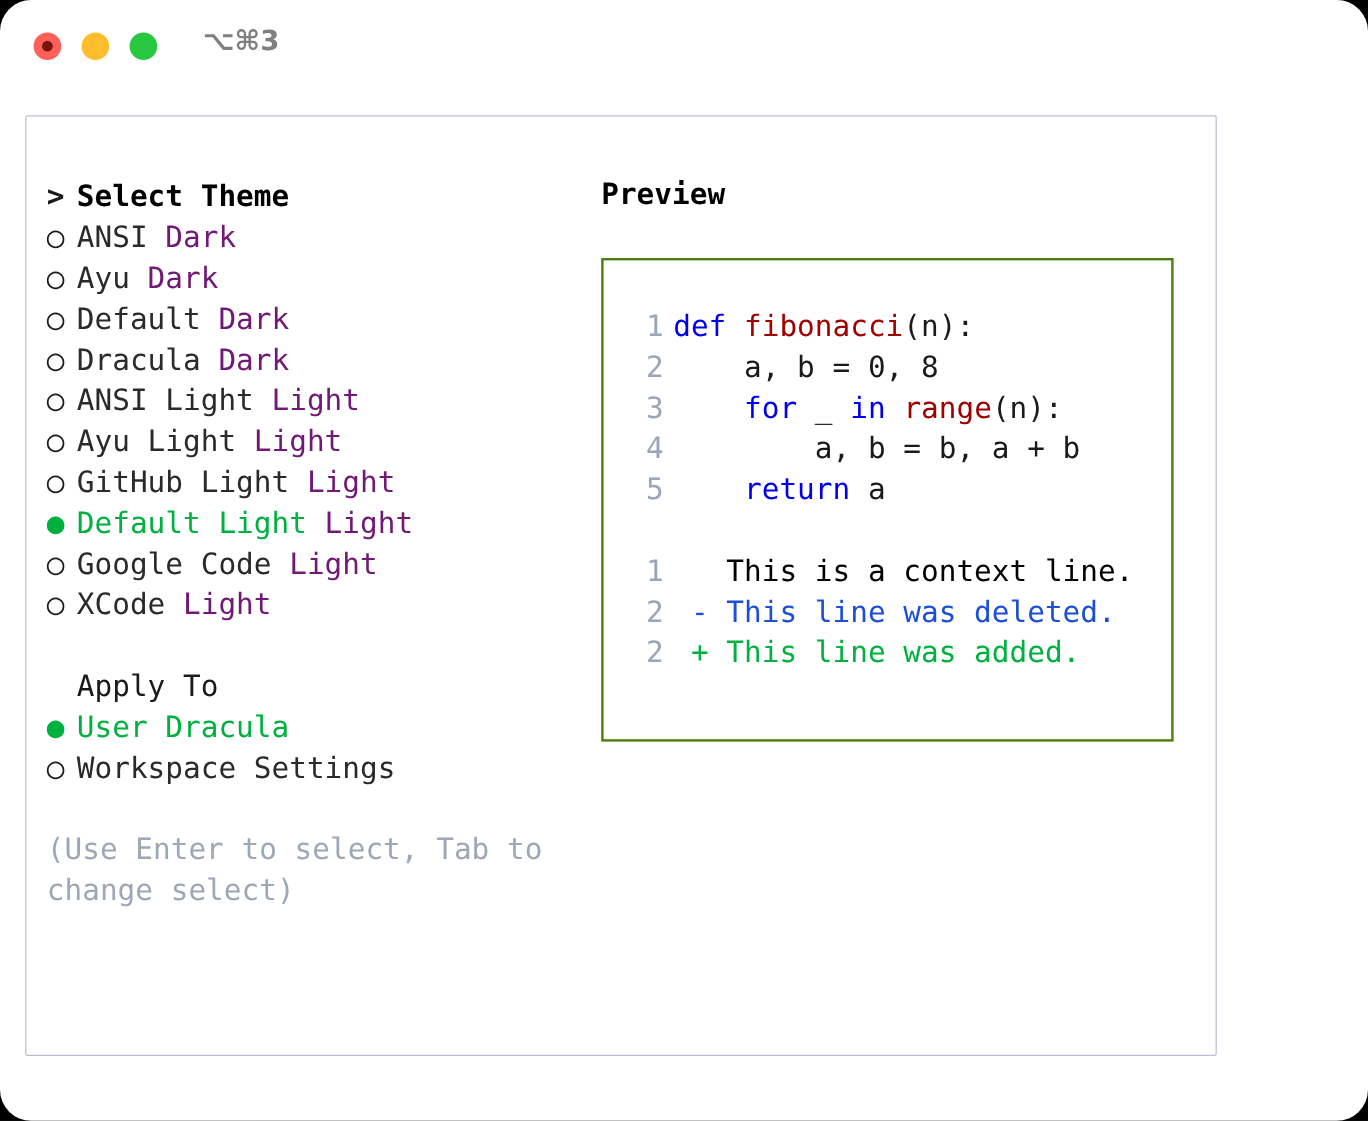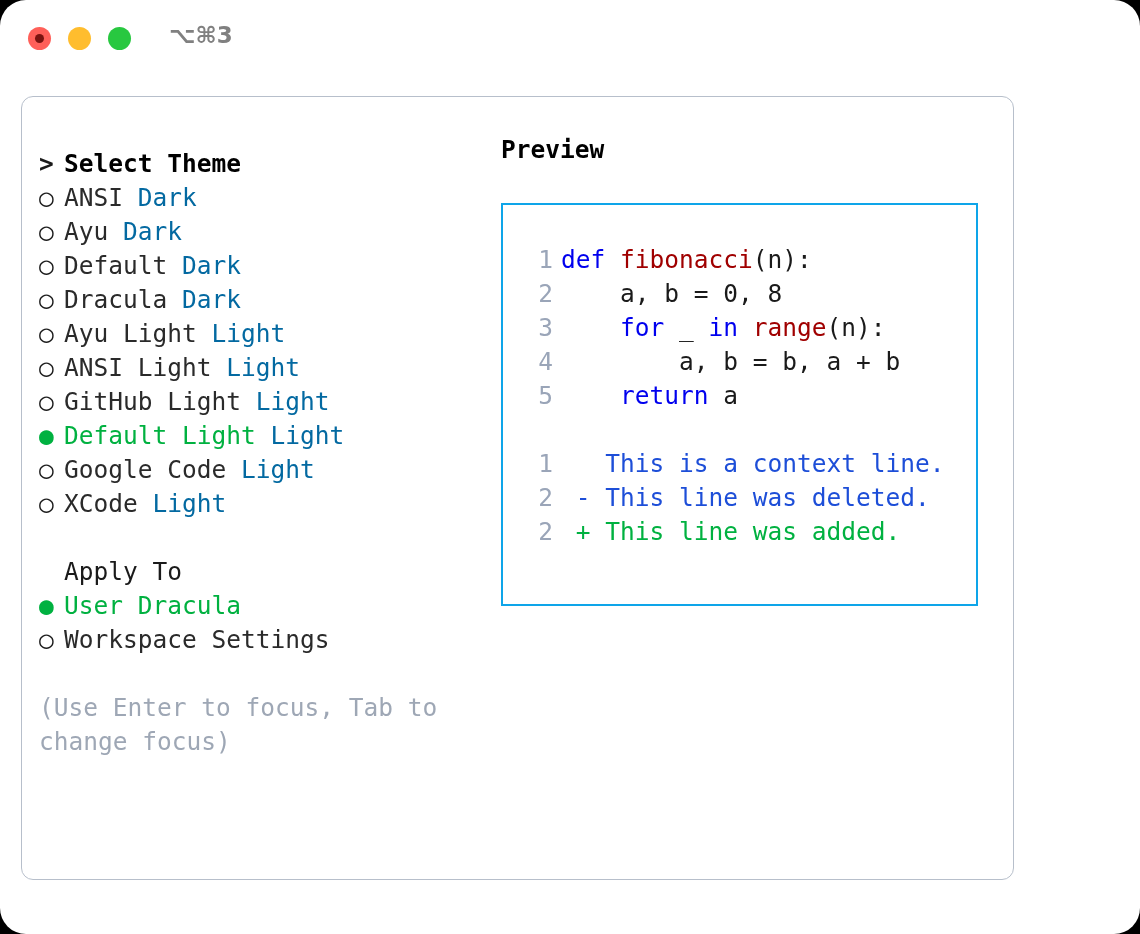--- a/index.html
+++ b/index.html
@@ -61,21 +61,21 @@
   }
 
   
   #panel {
     position: absolute;
     left: 21px;
     top: 96px;
     width: 993px;
     height: 784px;
     border: 1px solid #b7bfcb;
-    border-radius: 12px;
+    border-radius: 2px;
     background: #ffffff;
     box-sizing: border-box;
   }
 
   
   #left-col {
     position: absolute;
     left: 17px;
     top: 50px;
     width: 440px;
@@ -90,52 +90,52 @@
   .row .marker {
     display: inline-block;
     width: 25px;
     color: #1a1a1a;
   }
   .section-head {
     font-weight: bold;
     color: #000000;
   }
   .opt-name { color: #2a2a2a; margin-top: 29px; }
-  .opt-tag  { color: #0369a1; }
+  .opt-tag  { color: #701a75; }
   .row.selected .marker,
   .row.selected .opt-name { color: #00b140; }
   .gap { height: 34px; }
 
   #hint {
     margin-top: 34px;
     font-size: 24.5px;
     line-height: 34px;
     color: #9ea7b5;
     width: 420px;
     white-space: pre-wrap;
   }
 
   
   #right-col {
     position: absolute;
     left: 479px;
-    top: 36px;
+    top: 48px;
     width: 490px;
   }
   #preview-title {
     font-size: 24.5px;
     line-height: 34px;
     font-weight: bold;
     color: #000000;
   }
   #preview-box {
     margin-top: 36px;
     width: 477px;
     height: 403px;
-    border: 2px solid #0ea5e9;
+    border: 2px solid #4d7c0f;
     box-sizing: border-box;
     background: #ffffff;
     position: relative;
   }
   #code {
     position: absolute;
     left: 0;
     top: 38px;
     width: 100%;
   }
@@ -149,21 +149,21 @@
     display: inline-block;
     width: 58px;
     text-align: right;
     color: #9aa5b8;
     padding-right: 8px;
     box-sizing: border-box;
   }
   .kw   { color: #0000ee; }
   .fn   { color: #a00000; }
   .pl   { color: #1a1a1a; }
-  .ctx  { color: #1d4ed8; }
+  .ctx  { color: #000000; }
   .del  { color: #1d4ed8; }
   .add  { color: #00b140; }
   .blank-line { height: 34px; }
 </style>
 </head>
 <body>
 
 <div id="window">
 
   <div id="titlebar">
@@ -175,37 +175,37 @@
 
   <div id="panel">
 
     <div id="left-col">
       <div class="row section-head"><span class="marker">&gt;</span><span>Select Theme</span></div>
       <div id="theme-options">
           <div class="row"><span class="marker">○</span><span class="opt-name">ANSI</span><span class="opt-tag"> Dark</span></div>
           <div class="row"><span class="marker">○</span><span class="opt-name">Ayu</span><span class="opt-tag"> Dark</span></div>
           <div class="row"><span class="marker">○</span><span class="opt-name">Default</span><span class="opt-tag"> Dark</span></div>
           <div class="row"><span class="marker">○</span><span class="opt-name">Dracula</span><span class="opt-tag"> Dark</span></div>
+          <div class="row"><span class="marker">○</span><span class="opt-name">ANSI Light</span><span class="opt-tag"> Light</span></div>
           <div class="row"><span class="marker">○</span><span class="opt-name">Ayu Light</span><span class="opt-tag"> Light</span></div>
-          <div class="row"><span class="marker">○</span><span class="opt-name">ANSI Light</span><span class="opt-tag"> Light</span></div>
           <div class="row"><span class="marker">○</span><span class="opt-name">GitHub Light</span><span class="opt-tag"> Light</span></div>
           <div class="row selected"><span class="marker">●</span><span class="opt-name">Default Light</span><span class="opt-tag"> Light</span></div>
           <div class="row"><span class="marker">○</span><span class="opt-name">Google Code</span><span class="opt-tag"> Light</span></div>
           <div class="row"><span class="marker">○</span><span class="opt-name">XCode</span><span class="opt-tag"> Light</span></div>
         </div>
 
       <div class="gap"></div>
 
       <div class="row"><span class="marker"> </span><span>Apply To</span></div>
       <div id="apply-options">
           <div class="row selected"><span class="marker">●</span><span class="opt-name">User Dracula</span></div>
           <div class="row"><span class="marker">○</span><span class="opt-name">Workspace Settings</span></div>
         </div>
 
-      <div id="hint">(Use Enter to focus, Tab to change focus)</div>
+      <div id="hint">(Use Enter to select, Tab to change select)</div>
     </div>
 
     <div id="right-col">
       <div id="preview-title">Preview</div>
       <div id="preview-box">
         <div id="code">
             <div class="code-line"><span class="lineno">1</span><span class="kw">def </span><span class="fn">fibonacci</span><span class="pl">(n):</span></div>
             <div class="code-line"><span class="lineno">2</span><span class="pl">    a, b = 0, 8</span></div>
             <div class="code-line"><span class="lineno">3</span><span class="pl">    </span><span class="kw">for</span><span class="pl"> _ </span><span class="kw">in</span><span class="pl"> </span><span class="fn">range</span><span class="pl">(n):</span></div>
             <div class="code-line"><span class="lineno">4</span><span class="pl">        a, b = b, a + b</span></div>

